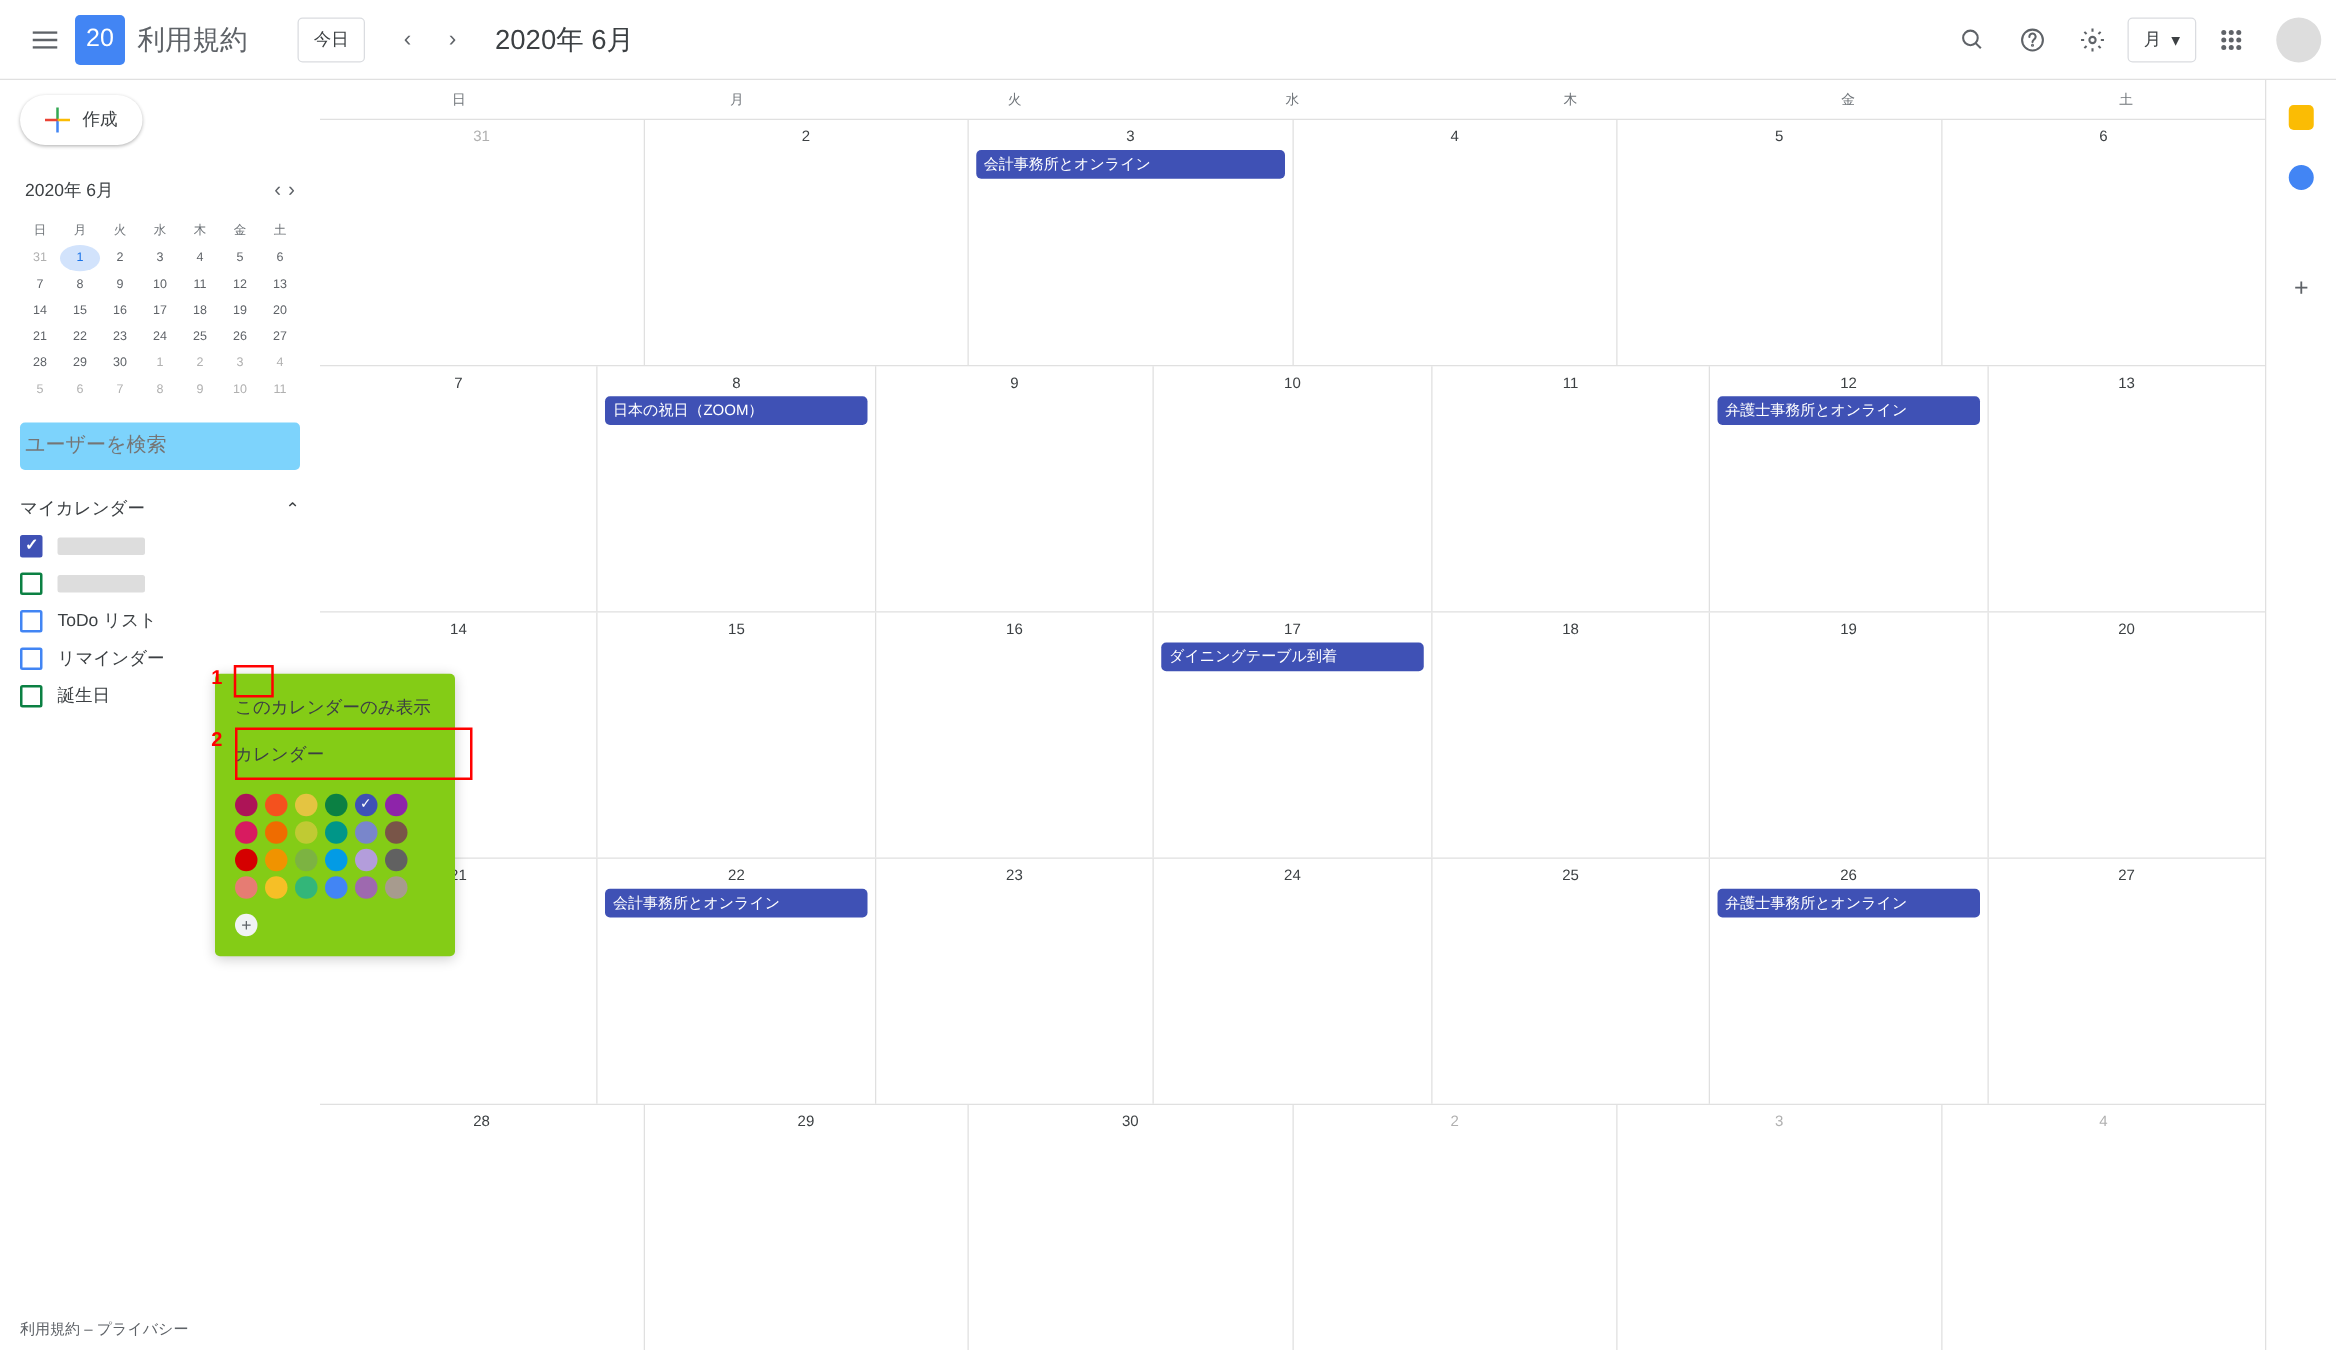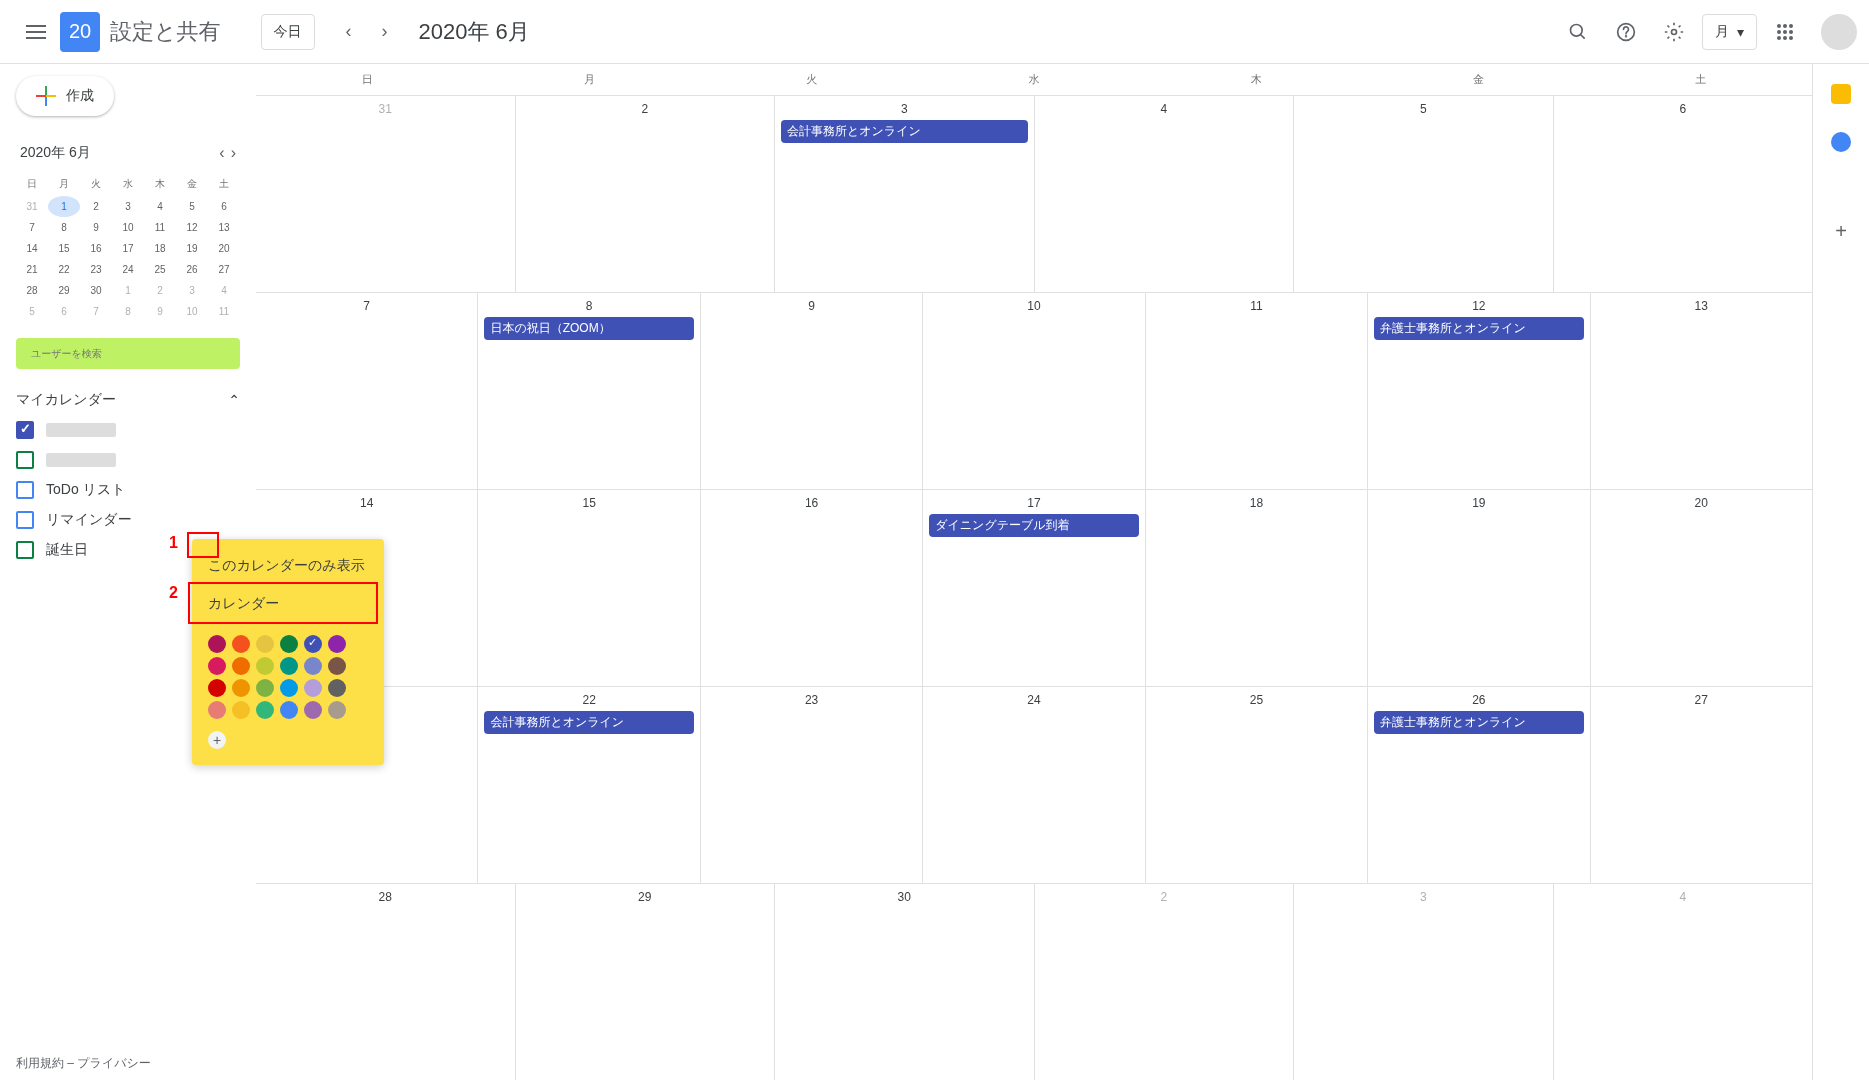--- a/index.html
+++ b/index.html
@@ -25,61 +25,61 @@
 .plus-icon span::after { content: ''; position: absolute; left: 10px; top: 9px; width: 10px; height: 2px; background: #fbbc04; }
 .mini-header { display: flex; align-items: center; justify-content: space-between; font-size: 14px; color: #3c4043; padding: 4px 4px 10px; }
 .mini-nav { display: flex; gap: 6px; color: #5f6368; }
 .mini-nav span { cursor: pointer; font-size: 16px; }
 .mini-cal { width: 100%; }
 .mini-row { display: flex; }
 .mini-cell { flex: 1; text-align: center; font-size: 10px; color: #5f6368; padding: 5px 0; cursor: pointer; }
 .mini-cell.hdr { font-weight: 500; color: #70757a; }
 .mini-cell.today { background: #d2e3fc; border-radius: 50%; color: #1a73e8; font-weight: 500; }
 .mini-cell.faded { color: #b0b0b0; }
-.search-people { background: #bef264; border: none; border-radius: 4px; padding: 10px 15px; font-size: 10px; width: 100%; margin: 16px 0; color: #5f6368; }
+.search-people { background: #7dd3fc; border: none; border-radius: 4px; padding: 10px 4px; font-size: 16px; width: 100%; margin: 16px 0; color: #5f6368; }
 .cal-section { margin-top: 0; }
 .cal-section-hdr { display: flex; align-items: center; justify-content: space-between; font-size: 14px; color: #3c4043; padding: 6px 0; cursor: pointer; }
 .cal-item { display: flex; align-items: center; gap: 12px; padding: 6px 0; font-size: 14px; }
 .checkbox { width: 18px; height: 18px; border: 2px solid; border-radius: 2px; position: relative; }
 .checkbox.checked::after { content: '✓'; position: absolute; color: #fff; font-size: 13px; left: 2px; top: -2px; font-weight: bold; }
 .checkbox.checked { background: currentColor; }
 .redacted { background: #ddd; width: 70px; height: 14px; border-radius: 2px; }
 .calendar-grid { flex: 1; display: flex; flex-direction: column; border-right: 1px solid #e0e0e0; }
 .day-headers { display: flex; }
 .day-header { flex: 1; text-align: center; font-size: 11px; color: #70757a; padding: 8px 0; }
 .weeks { flex: 1; display: flex; flex-direction: column; }
 .week-row { flex: 1; display: flex; border-top: 1px solid #e0e0e0; }
 .day-cell { flex: 1; border-right: 1px solid #e0e0e0; padding: 6px; position: relative; }
 .day-cell:last-child { border-right: none; }
 .day-num { text-align: center; font-size: 12px; color: #3c4043; font-weight: 500; margin-bottom: 4px; }
 .day-num.faded { color: #b0b0b0; }
 .event { background: #3f51b5; color: #fff; font-size: 12px; padding: 3px 6px; border-radius: 4px; white-space: nowrap; overflow: hidden; text-overflow: ellipsis; margin: 2px 0; cursor: pointer; }
 .right-rail { width: 56px; display: flex; flex-direction: column; align-items: center; padding-top: 20px; gap: 28px; }
 .rail-icon { width: 20px; height: 20px; border-radius: 4px; }
 .footer { position: absolute; bottom: 8px; left: 16px; font-size: 12px; color: #5f6368; }
-.context-menu { position: absolute; left: 192px; top: 475px; width: 192px; background: #fde047; box-shadow: 0 2px 10px rgba(0,0,0,0.2); border-radius: 4px; padding: 8px 0; z-index: 100; }
+.context-menu { position: absolute; left: 172px; top: 475px; width: 192px; background: #84cc16; box-shadow: 0 2px 10px rgba(0,0,0,0.2); border-radius: 4px; padding: 8px 0; z-index: 100; }
 .menu-item { padding: 10px 16px; font-size: 14px; color: #3c4043; cursor: pointer; }
 .color-grid { padding: 12px 16px; display: grid; grid-template-columns: repeat(6, 20px); gap: 4px; }
 .color-dot { width: 18px; height: 18px; border-radius: 50%; cursor: pointer; position: relative; }
 .color-dot.selected::after { content: '✓'; color: #fff; font-size: 11px; position: absolute; left: 4px; top: 1px; }
 .add-color { width: 18px; height: 18px; border-radius: 50%; background: #f1f3f4; display: flex; align-items: center; justify-content: center; color: #5f6368; font-size: 14px; cursor: pointer; margin: 0 16px 8px; }
 .annot { position: absolute; border: 2px solid red; z-index: 200; pointer-events: none; }
 .annot-label { position: absolute; color: red; font-weight: bold; font-size: 16px; z-index: 201; }
 </style>
 </head>
 <body>
 
 <div class="header">
   <div class="menu-icon">
     <svg width="20" height="14" viewBox="0 0 20 14">
         <path d="M0 0h20v2H0zm0 6h20v2H0zm0 6h20v2H0z" fill="#5f6368"></path>
       </svg>
   </div>
   <div class="logo">20</div>
-  <div class="app-title">設定と共有</div>
+  <div class="app-title">利用規約</div>
   <button class="today-btn">今日</button>
   <div class="nav-arrow">‹</div>
   <div class="nav-arrow">›</div>
   <div class="date-title">2020年 6月</div>
   <div class="header-right">
     <div class="icon-btn">
       <svg width="20" height="20" viewBox="0 0 24 24" fill="none" stroke="#5f6368" stroke-width="2">
           <circle cx="10" cy="10" r="7"></circle>
           <line x1="20" y1="20" x2="15" y2="15"></line>
         </svg>

